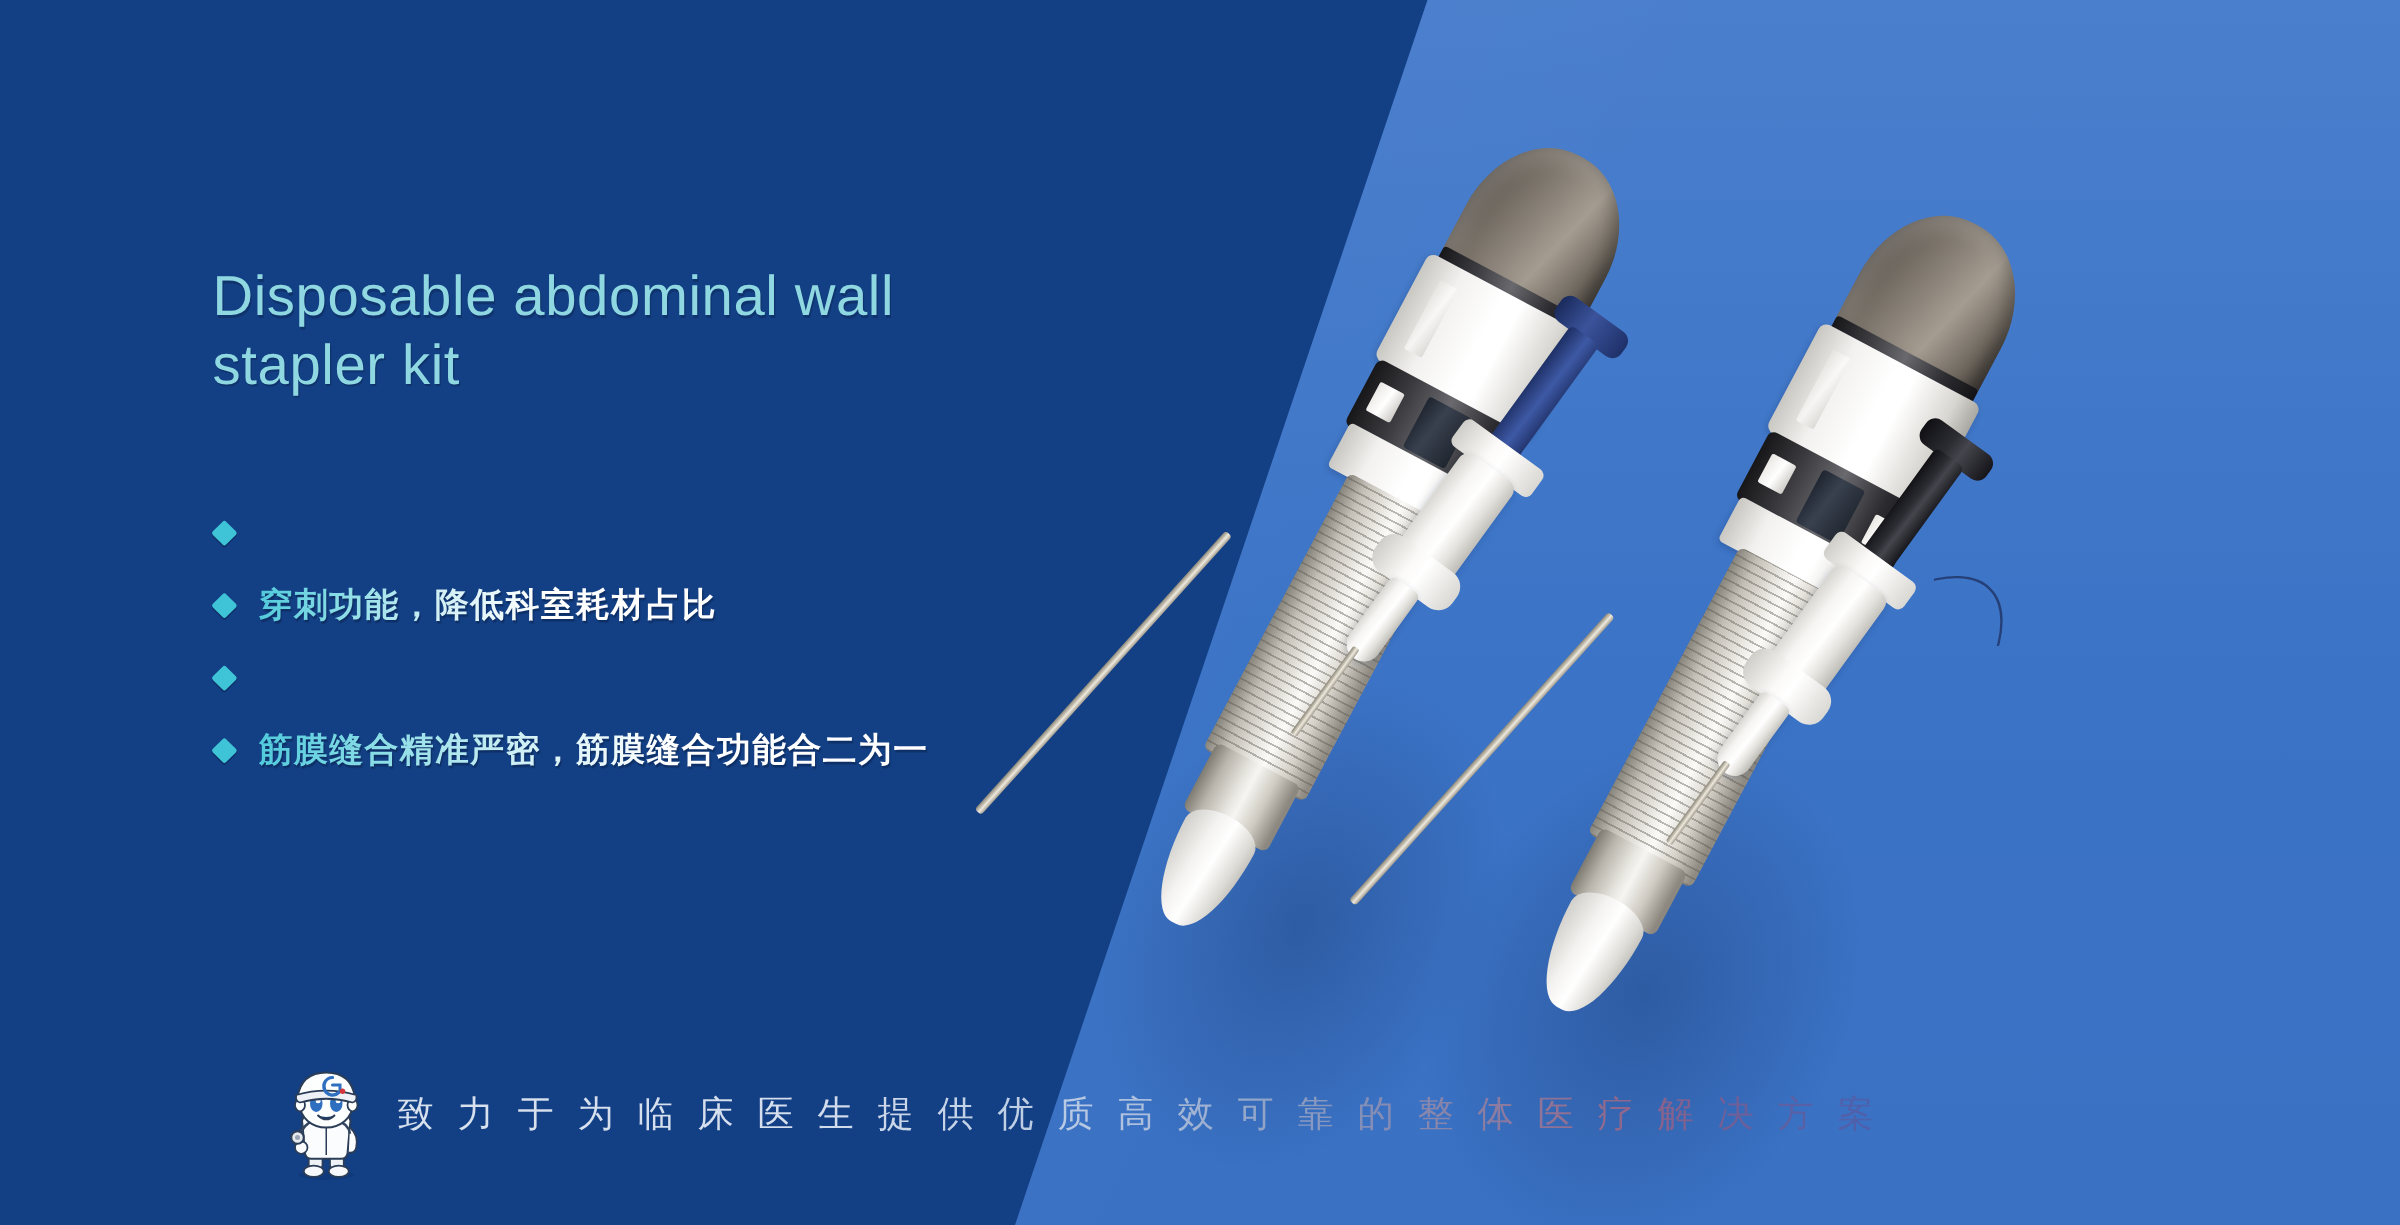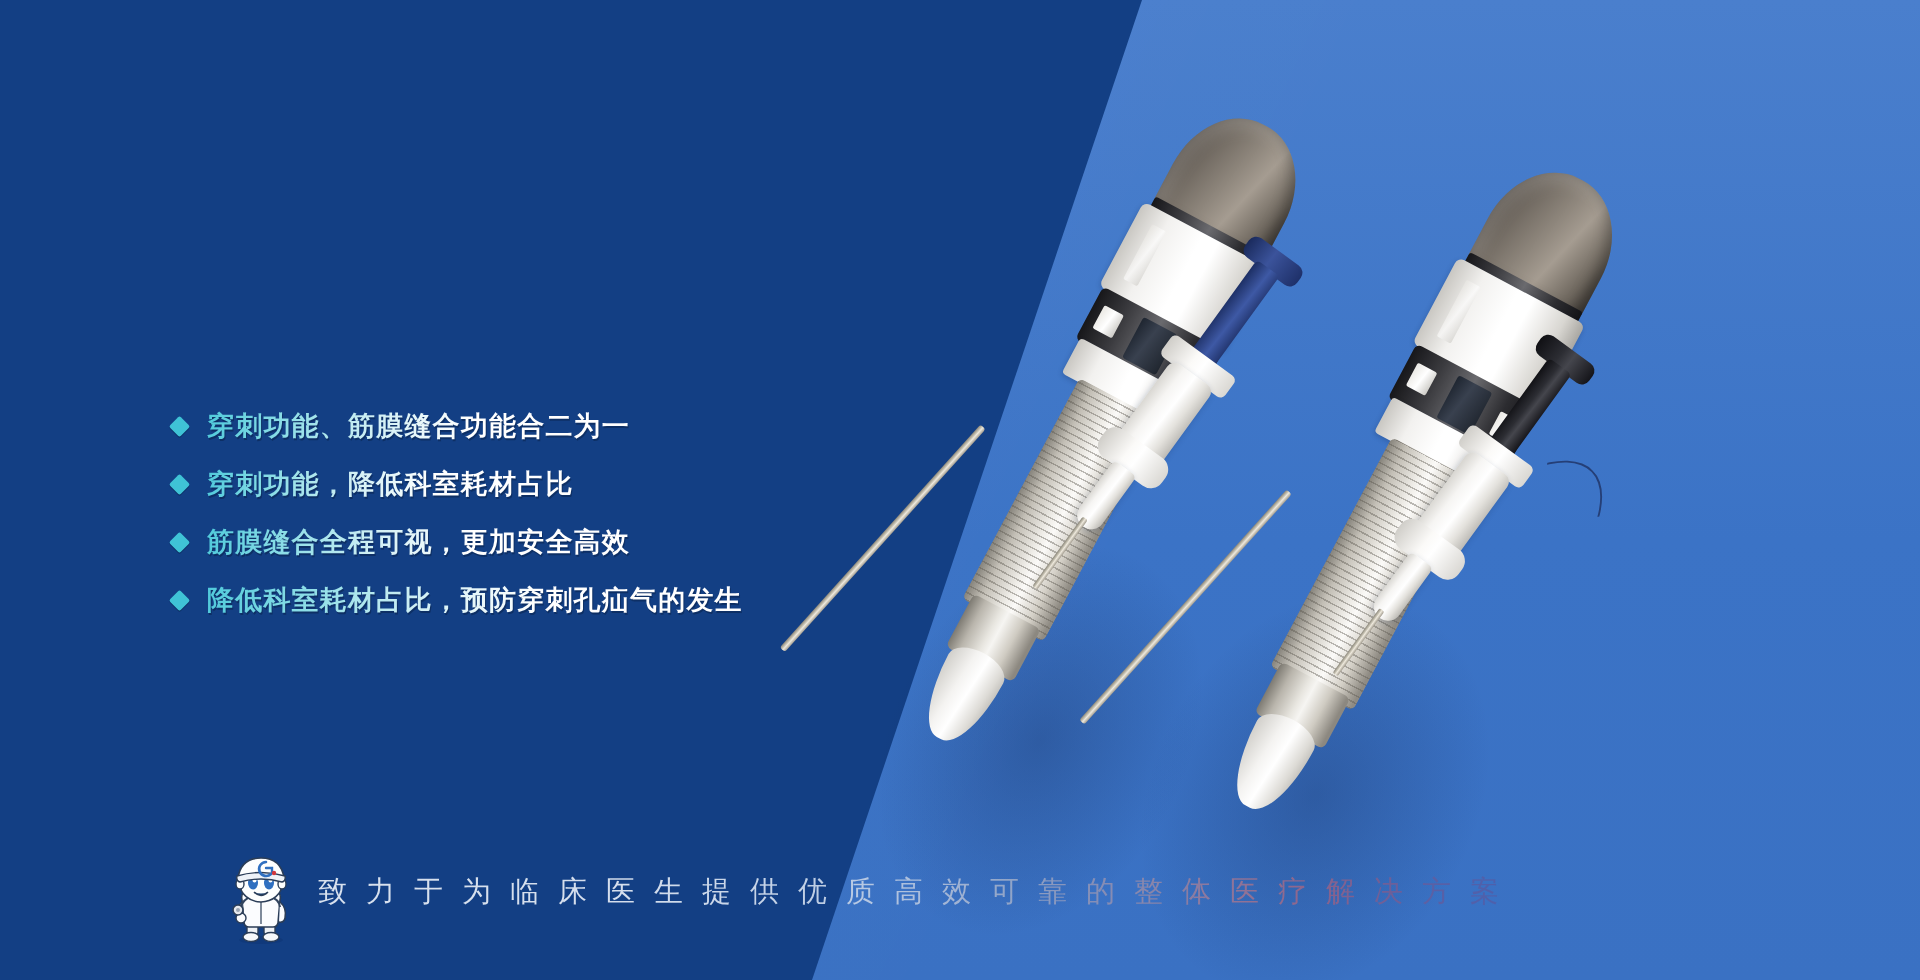--- a/index.html
+++ b/index.html
@@ -285,37 +285,39 @@
       <div class="syringe-flange" style="left:80px; top:228px; width:76px; height:34px; border-radius:14px;"></div>
       <div class="syringe-body" style="left:104px; top:258px; width:28px; height:72px; border-radius:8px 8px 20px 20px;"></div>
       <div class="needle" style="left:112px; top:322px; width:6px; height:80px;"></div>
     </div>
 
   </div>
 
   <div class="content">
 
 
+    <div class="title-en">
+      <div>Disposable abdominal wall</div>
+      <div>stapler kit</div>
+    </div>
 
     <div class="features">
       <div class="feature-row">
         <span class="bullet-diamond"></span>
-        <span class="feature-text">穿刺功能、筋膜缝合功能合二为一</span>
       </div>
       <div class="feature-row">
         <span class="bullet-diamond"></span>
         <span class="feature-text">穿刺功能，降低科室耗材占比</span>
       </div>
       <div class="feature-row">
         <span class="bullet-diamond"></span>
-        <span class="feature-text">筋膜缝合全程可视，更加安全高效</span>
       </div>
       <div class="feature-row">
         <span class="bullet-diamond"></span>
-        <span class="feature-text">降低科室耗材占比，预防穿刺孔疝气的发生</span>
+        <span class="feature-text">筋膜缝合精准严密，筋膜缝合功能合二为一</span>
       </div>
     </div>
   </div>
 
   <div class="tagline-band">
 
     <svg class="mascot" viewBox="0 0 78 96">
 
       <ellipse cx="39" cy="92" rx="22" ry="4" fill="#0d3270" opacity="0.45"></ellipse>
 

